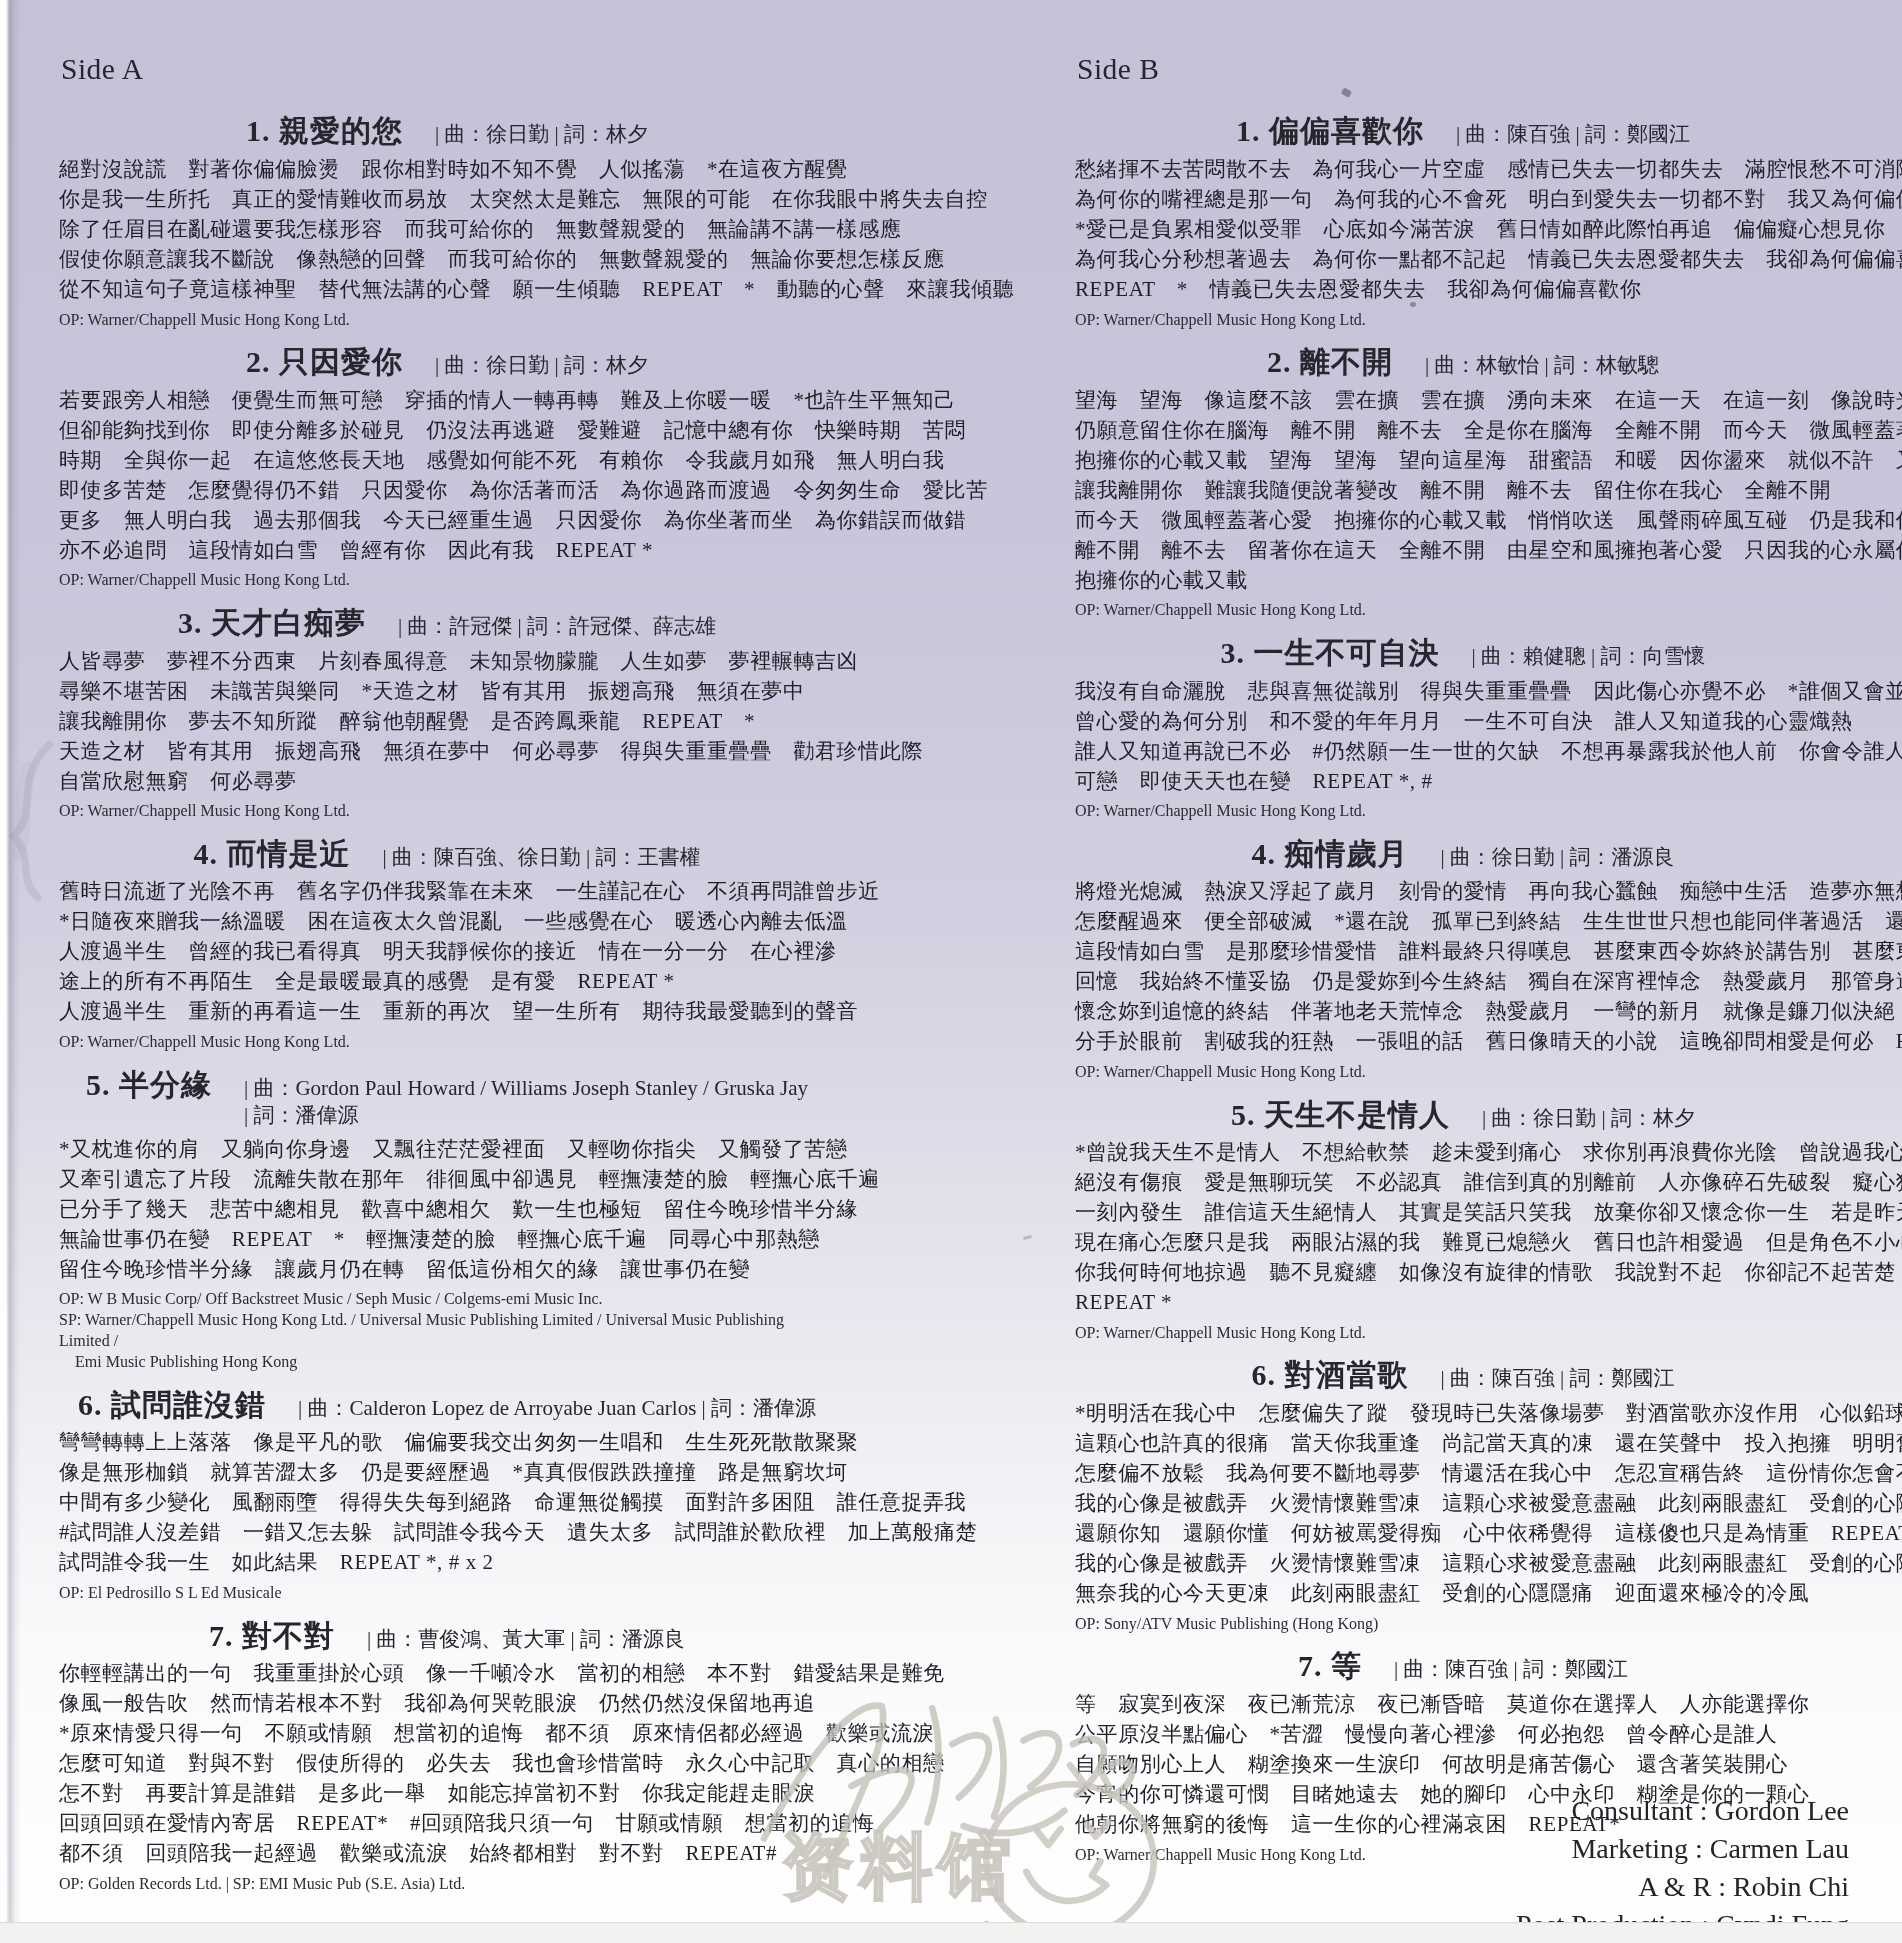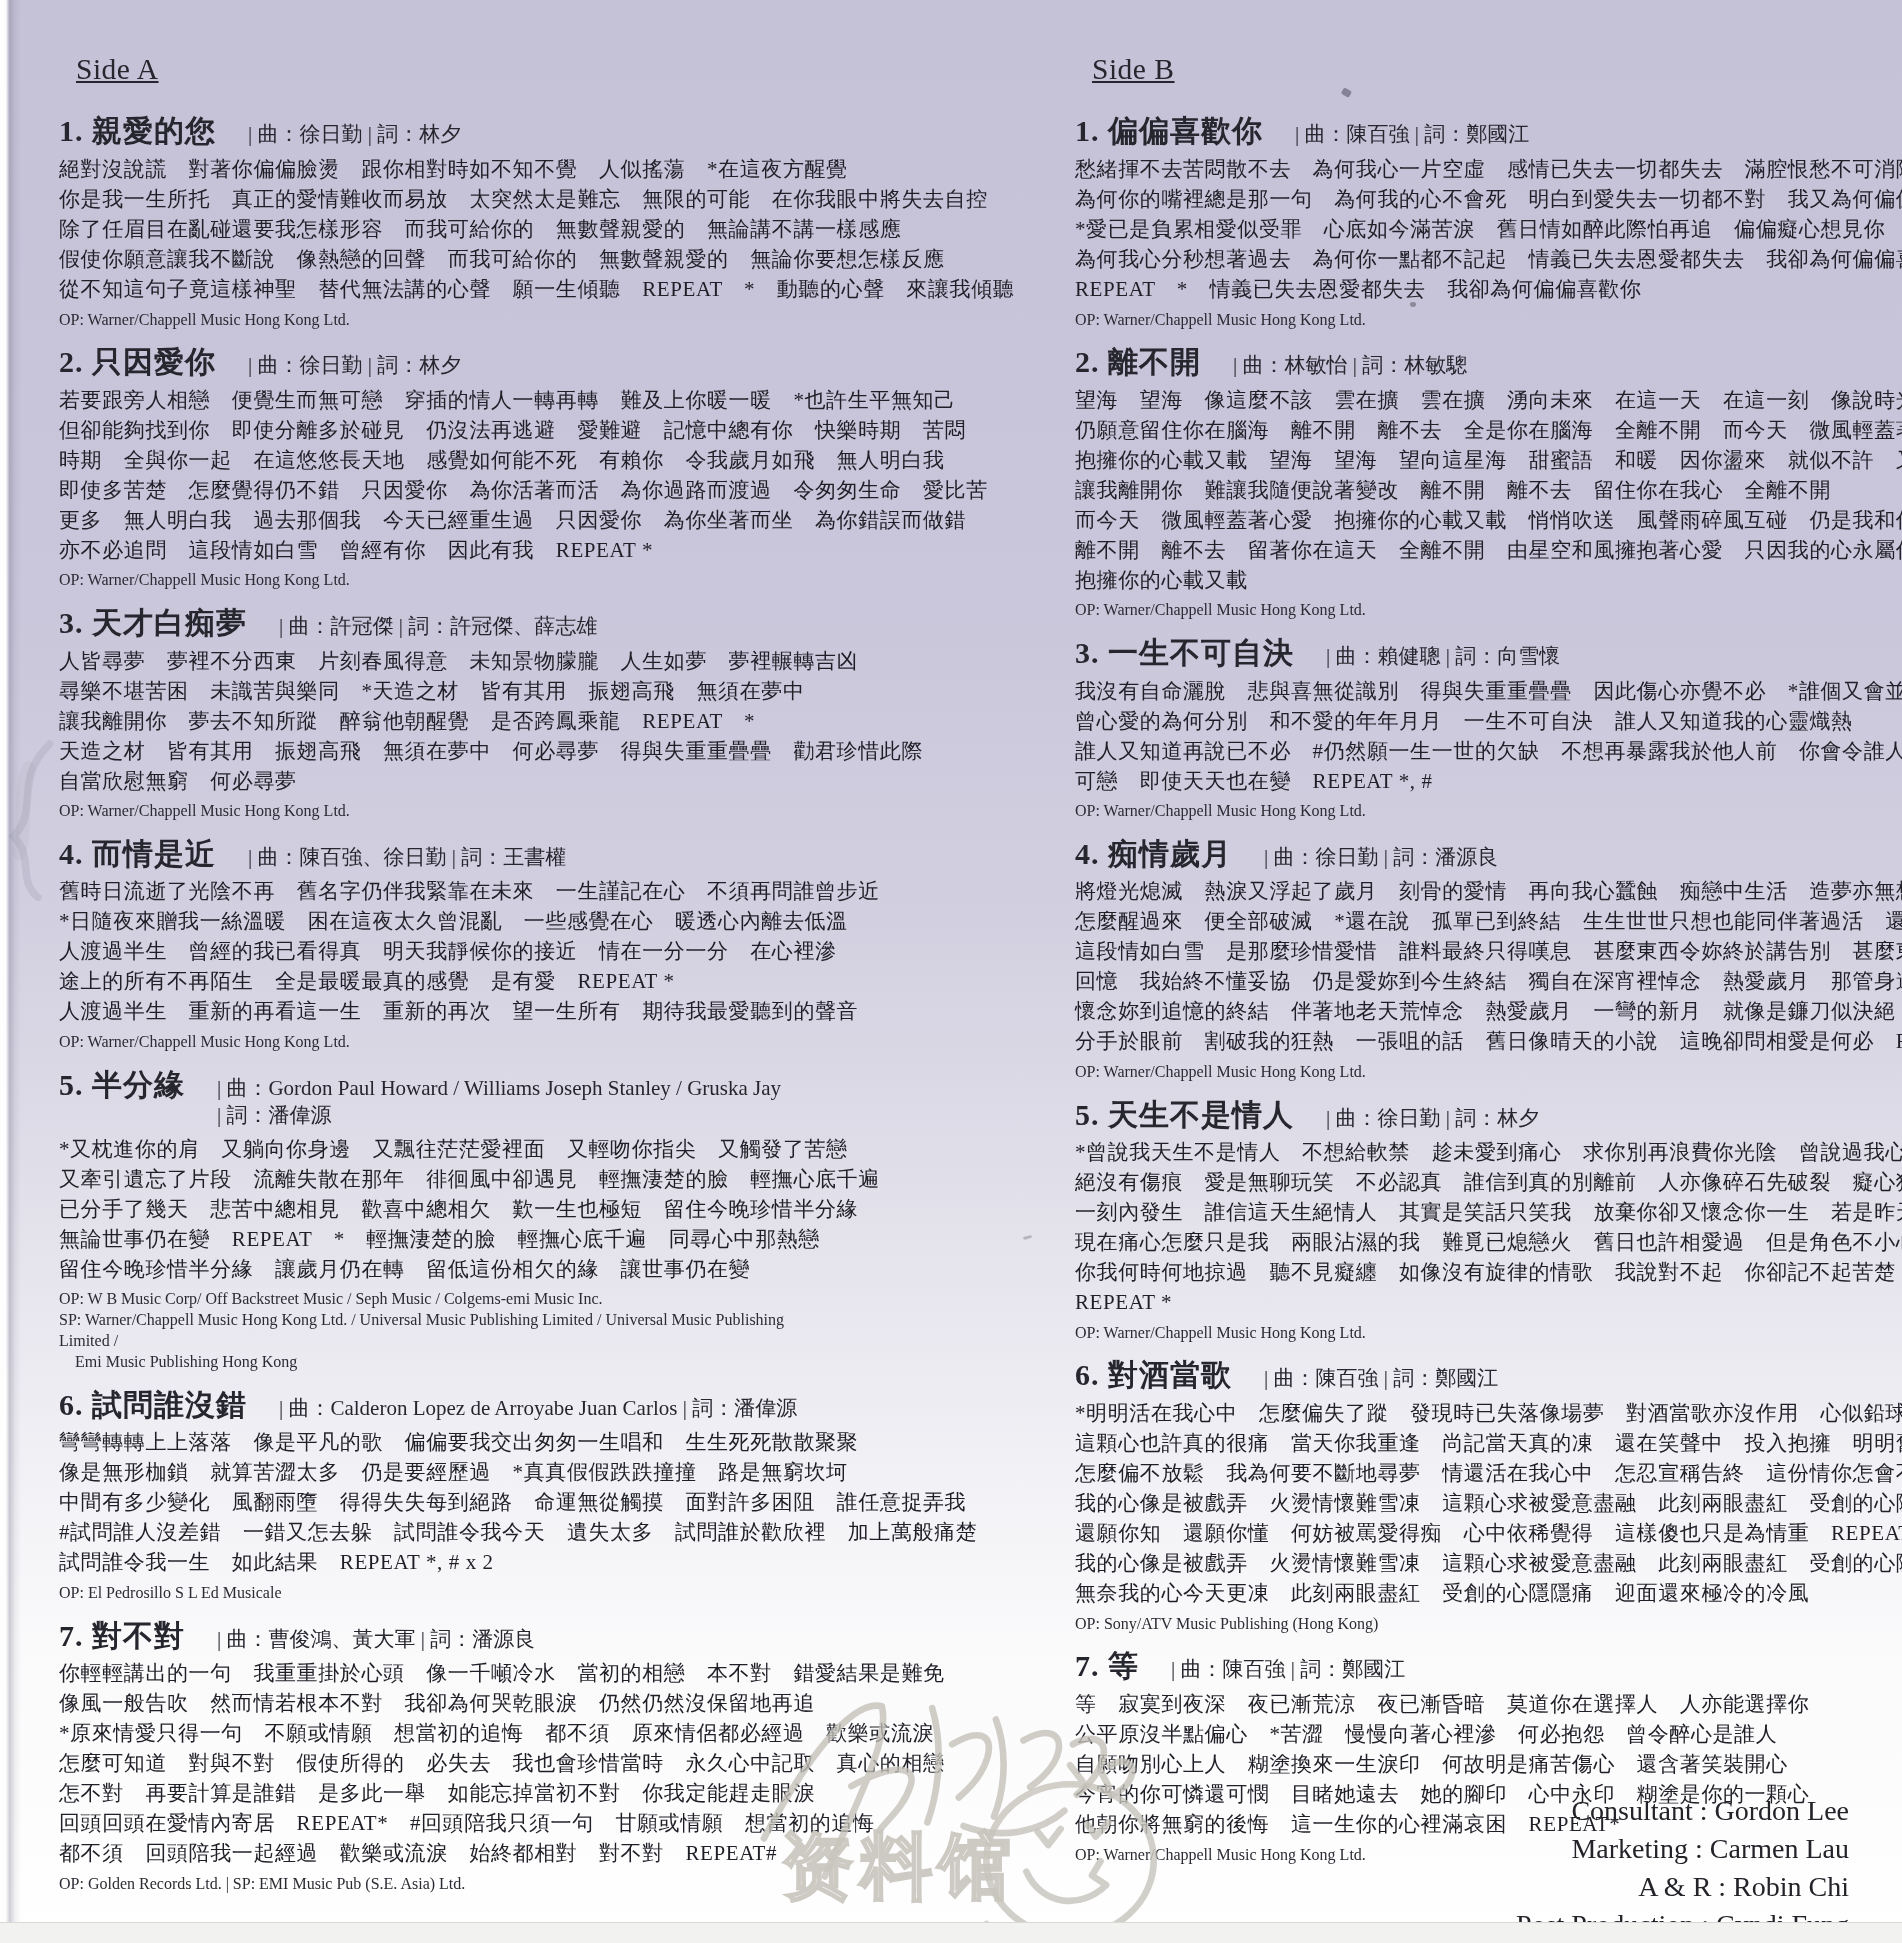--- a/index.html
+++ b/index.html
@@ -4,23 +4,23 @@
 <style>
   html,body{margin:0;padding:0;}
   body{width:1902px;height:1943px;font-family:"Liberation Serif","DejaVu Serif",serif;}
   .sheet{position:relative;width:1902px;height:1943px;overflow:hidden;color:#26262e;
     background:linear-gradient(180deg,#c5c1d7 0%,#c9c5da 28%,#d2cfe0 47%,#e2e0ea 62%,#f0eff4 74%,#fafafb 85%,#ffffff 100%);}
   .scan-left{position:absolute;left:0;top:0;width:21px;height:100%;z-index:5;pointer-events:none;
     background:linear-gradient(90deg,#fefefe 0%,#fdfdfd 28%,rgba(118,116,140,.34) 46%,rgba(118,116,140,.10) 72%,rgba(118,116,140,0) 100%);}
   .scan-bottom{position:absolute;left:0;top:1922px;width:100%;height:21px;background:#f2f2f0;border-top:1px solid #d9d9d7;z-index:5;}
   .columns{position:relative;display:flex;gap:240px;padding:53px 51px 0 59px;box-sizing:border-box;z-index:1;}
   .col{width:776px;flex:0 0 776px;}
-  .side-label{font-size:29.5px;letter-spacing:0.5px;margin:0 0 26px 17px;text-decoration:underline;}
+  .side-label{font-size:29.5px;letter-spacing:0.5px;margin:0 0 26px 2px;}
   .song{margin-bottom:13.3px;}
-  .song-title-row{display:flex;align-items:baseline;gap:32px;margin-bottom:3.8px;}
+  .song-title-row{display:flex;align-items:baseline;gap:32px;margin-bottom:3.8px;justify-content:center;}
   .song-num-title{font-size:30px;font-weight:bold;line-height:38px;letter-spacing:1px;white-space:nowrap;}
   .song-meta{font-size:21px;line-height:27.6px;}
   .meta-line{display:block;white-space:nowrap;}
   .lyrics{font-size:21px;line-height:30px;letter-spacing:0.6px;color:#1f1f27;}
   .lyric-line{white-space:nowrap;}
   .op{margin-top:4.8px;font-size:16px;line-height:21px;color:#2b2b33;}
   .credits-block{position:absolute;right:53px;top:1792px;text-align:right;font-size:28px;line-height:38px;color:#232329;z-index:3;}
   .watermark{position:absolute;left:737px;top:1653px;z-index:2;pointer-events:none;}
   .smudge{position:absolute;left:0;top:730px;z-index:4;pointer-events:none;}
   .speck{position:absolute;background:#4f4f5c;border-radius:50%;z-index:4;}

